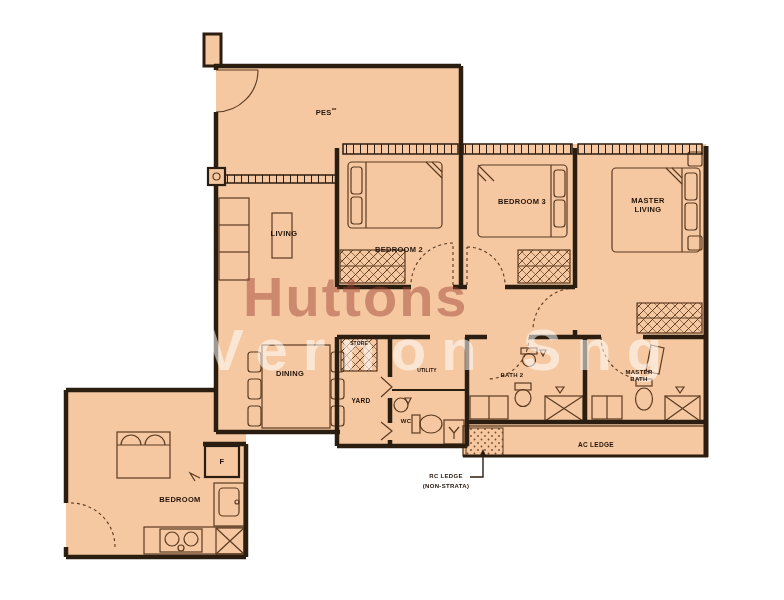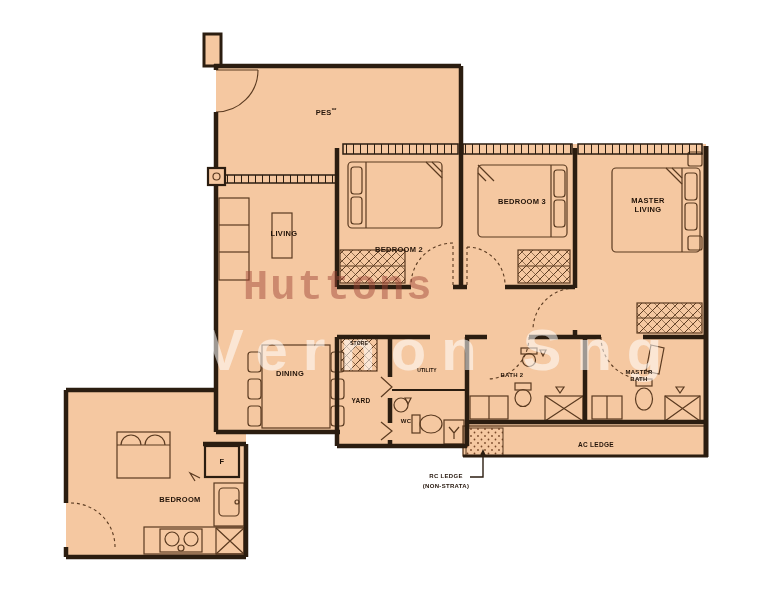--- a/index.html
+++ b/index.html
@@ -9,22 +9,22 @@
   .lbl{position:absolute;transform:translate(-50%,-50%);font-weight:bold;color:#231409;
        letter-spacing:.3px;white-space:nowrap;text-align:center;line-height:1.2;z-index:30;}
   .s7{font-size:7.5px;}
   .s65{font-size:6.5px;}
   .s6{font-size:6px;}
   .s5{font-size:5px;letter-spacing:.1px;}
   .two{white-space:normal;}
   .mbr{width:60px;}
   .mba{width:42px;}
   .sup{font-size:6px;vertical-align:super;letter-spacing:0;}
-  .wm-brand{position:absolute;left:243px;top:264px;font-size:42px;font-weight:bold;
-            color:rgba(158,70,54,0.48);letter-spacing:2px;z-index:20;font-family:Liberation Mono, monospace;}
+  .wm-brand{position:absolute;left:243px;top:264px;font-size:56px;font-weight:bold;
+            color:rgba(158,70,54,0.48);letter-spacing:2px;z-index:20;}
   .wm-agent{position:absolute;left:205px;top:316px;font-size:58px;font-weight:bold;
             color:rgba(255,255,255,0.55);letter-spacing:15px;z-index:21;}
 </style>
 </head>
 <body>
 
 <div class="stage">
 
   <svg class="plan-svg" width="784" height="600" viewBox="0 0 784 600">
     <defs>

